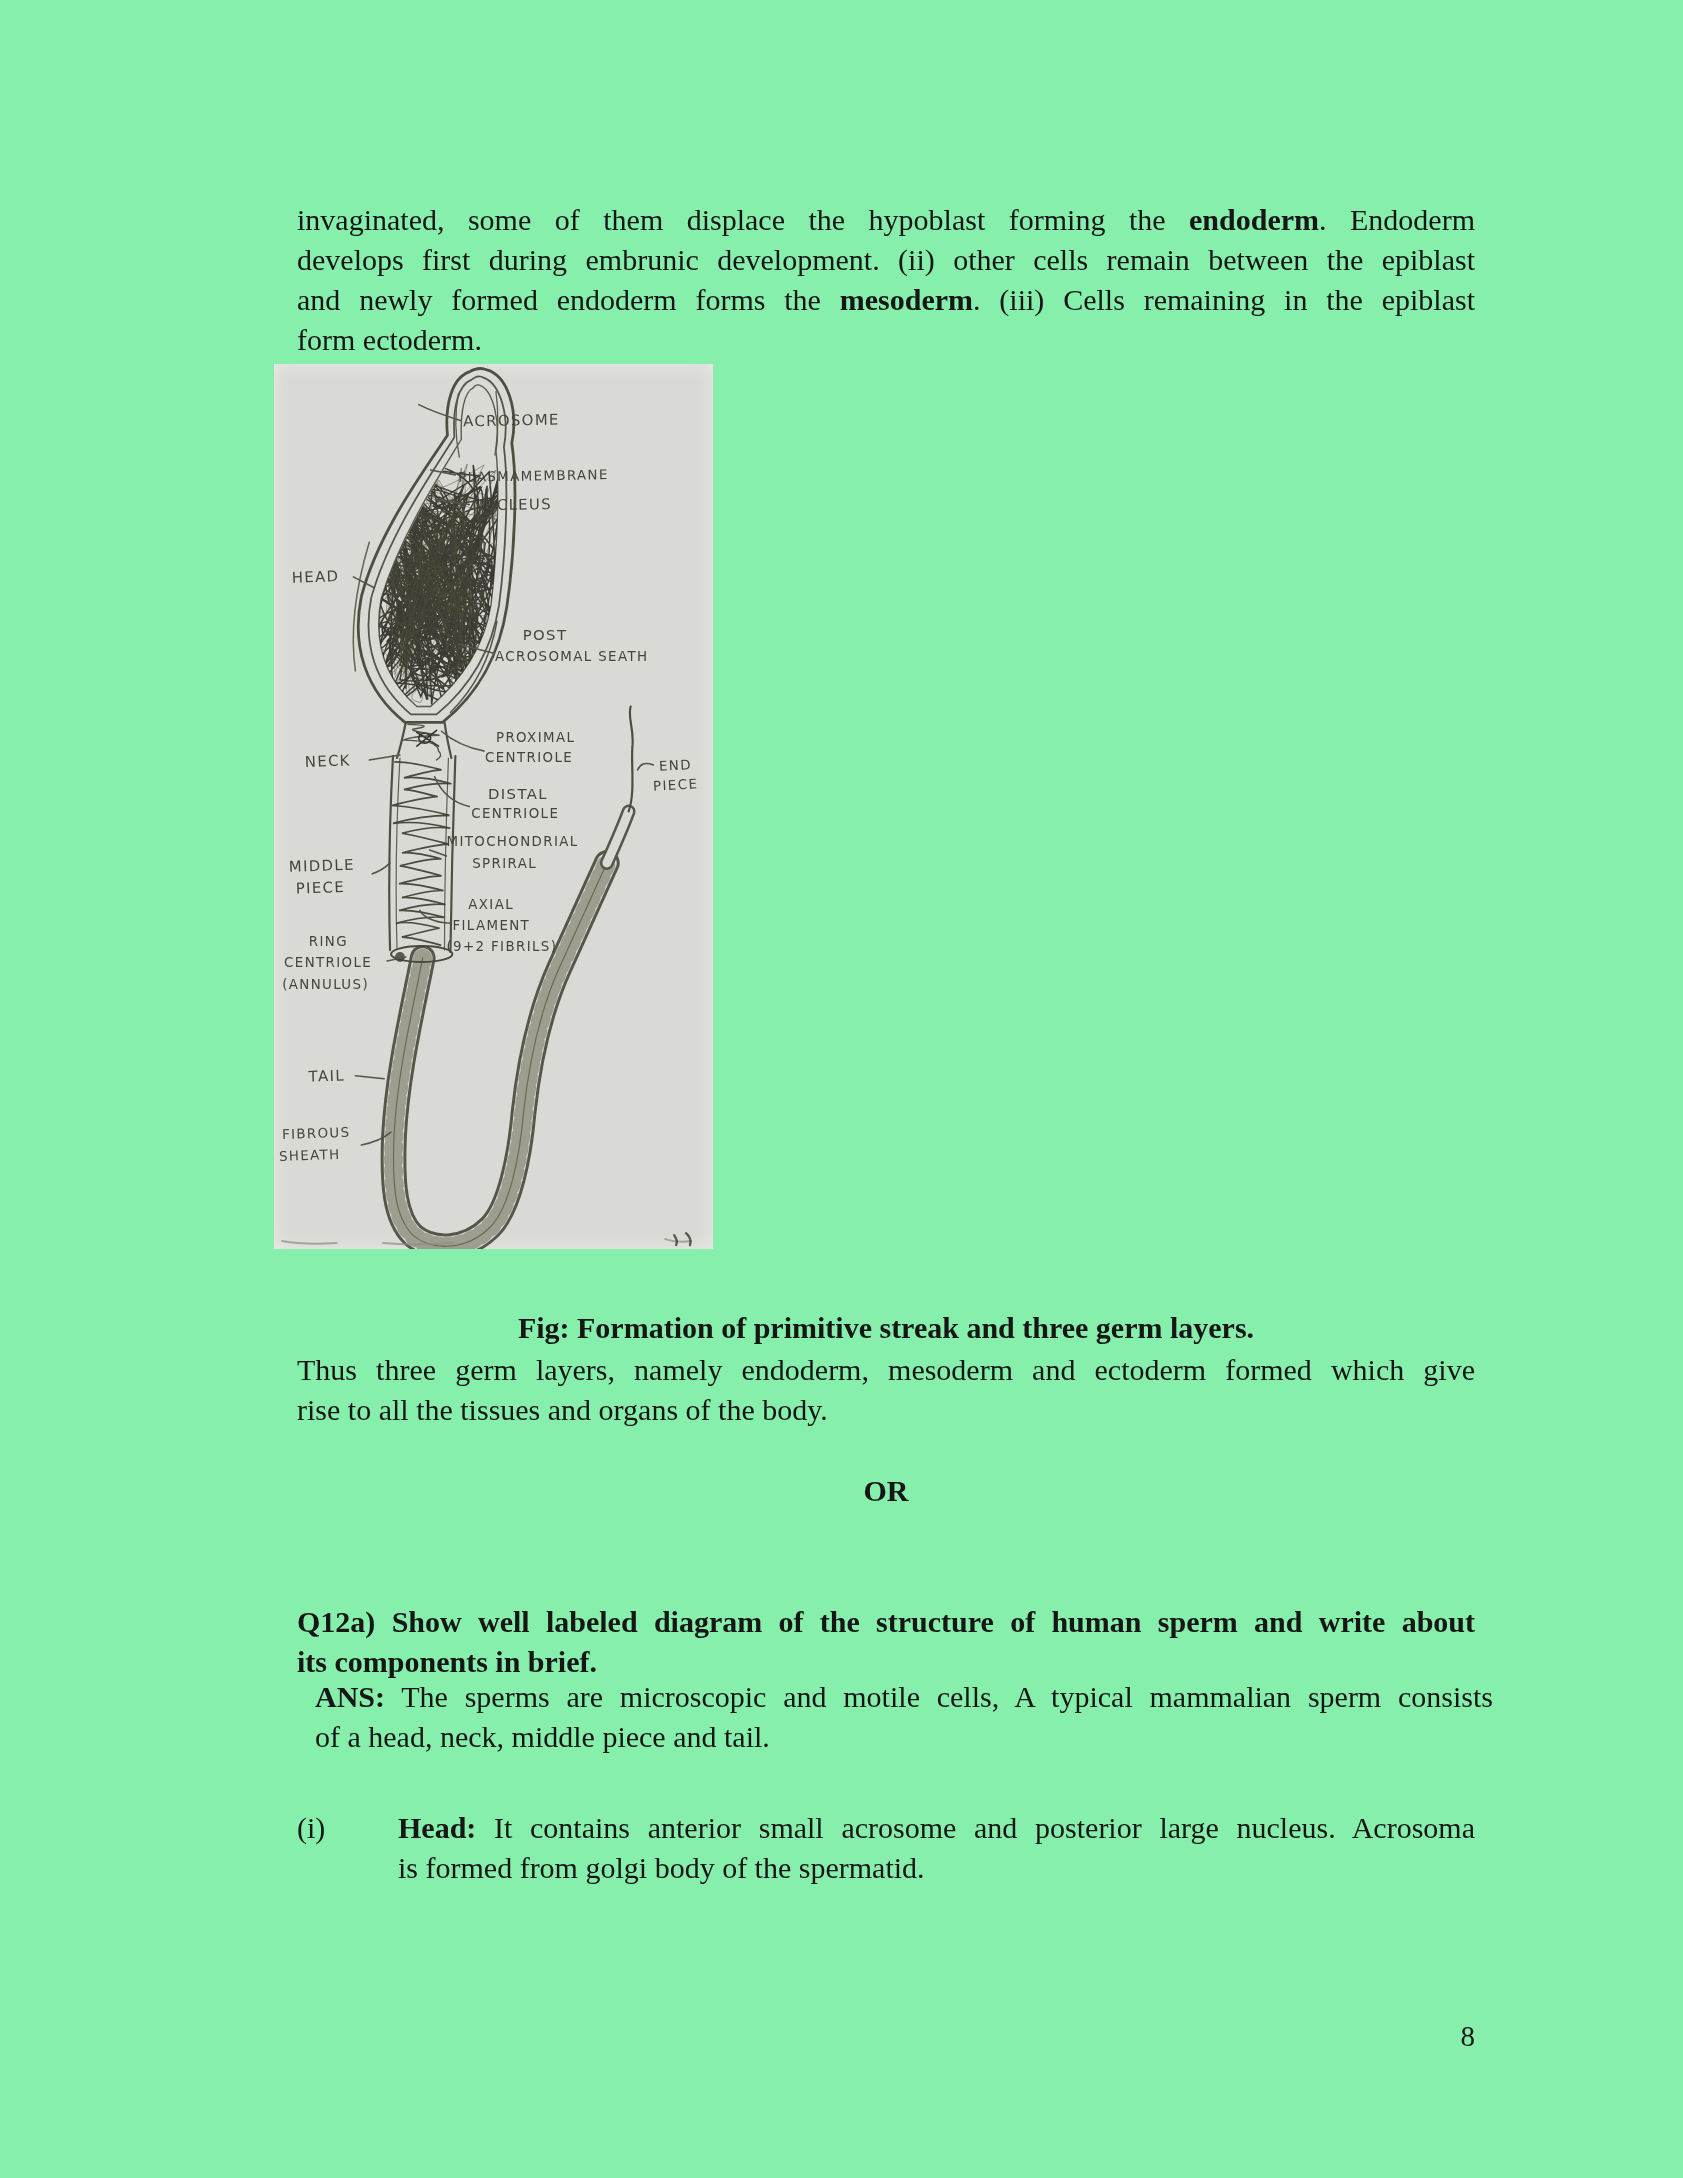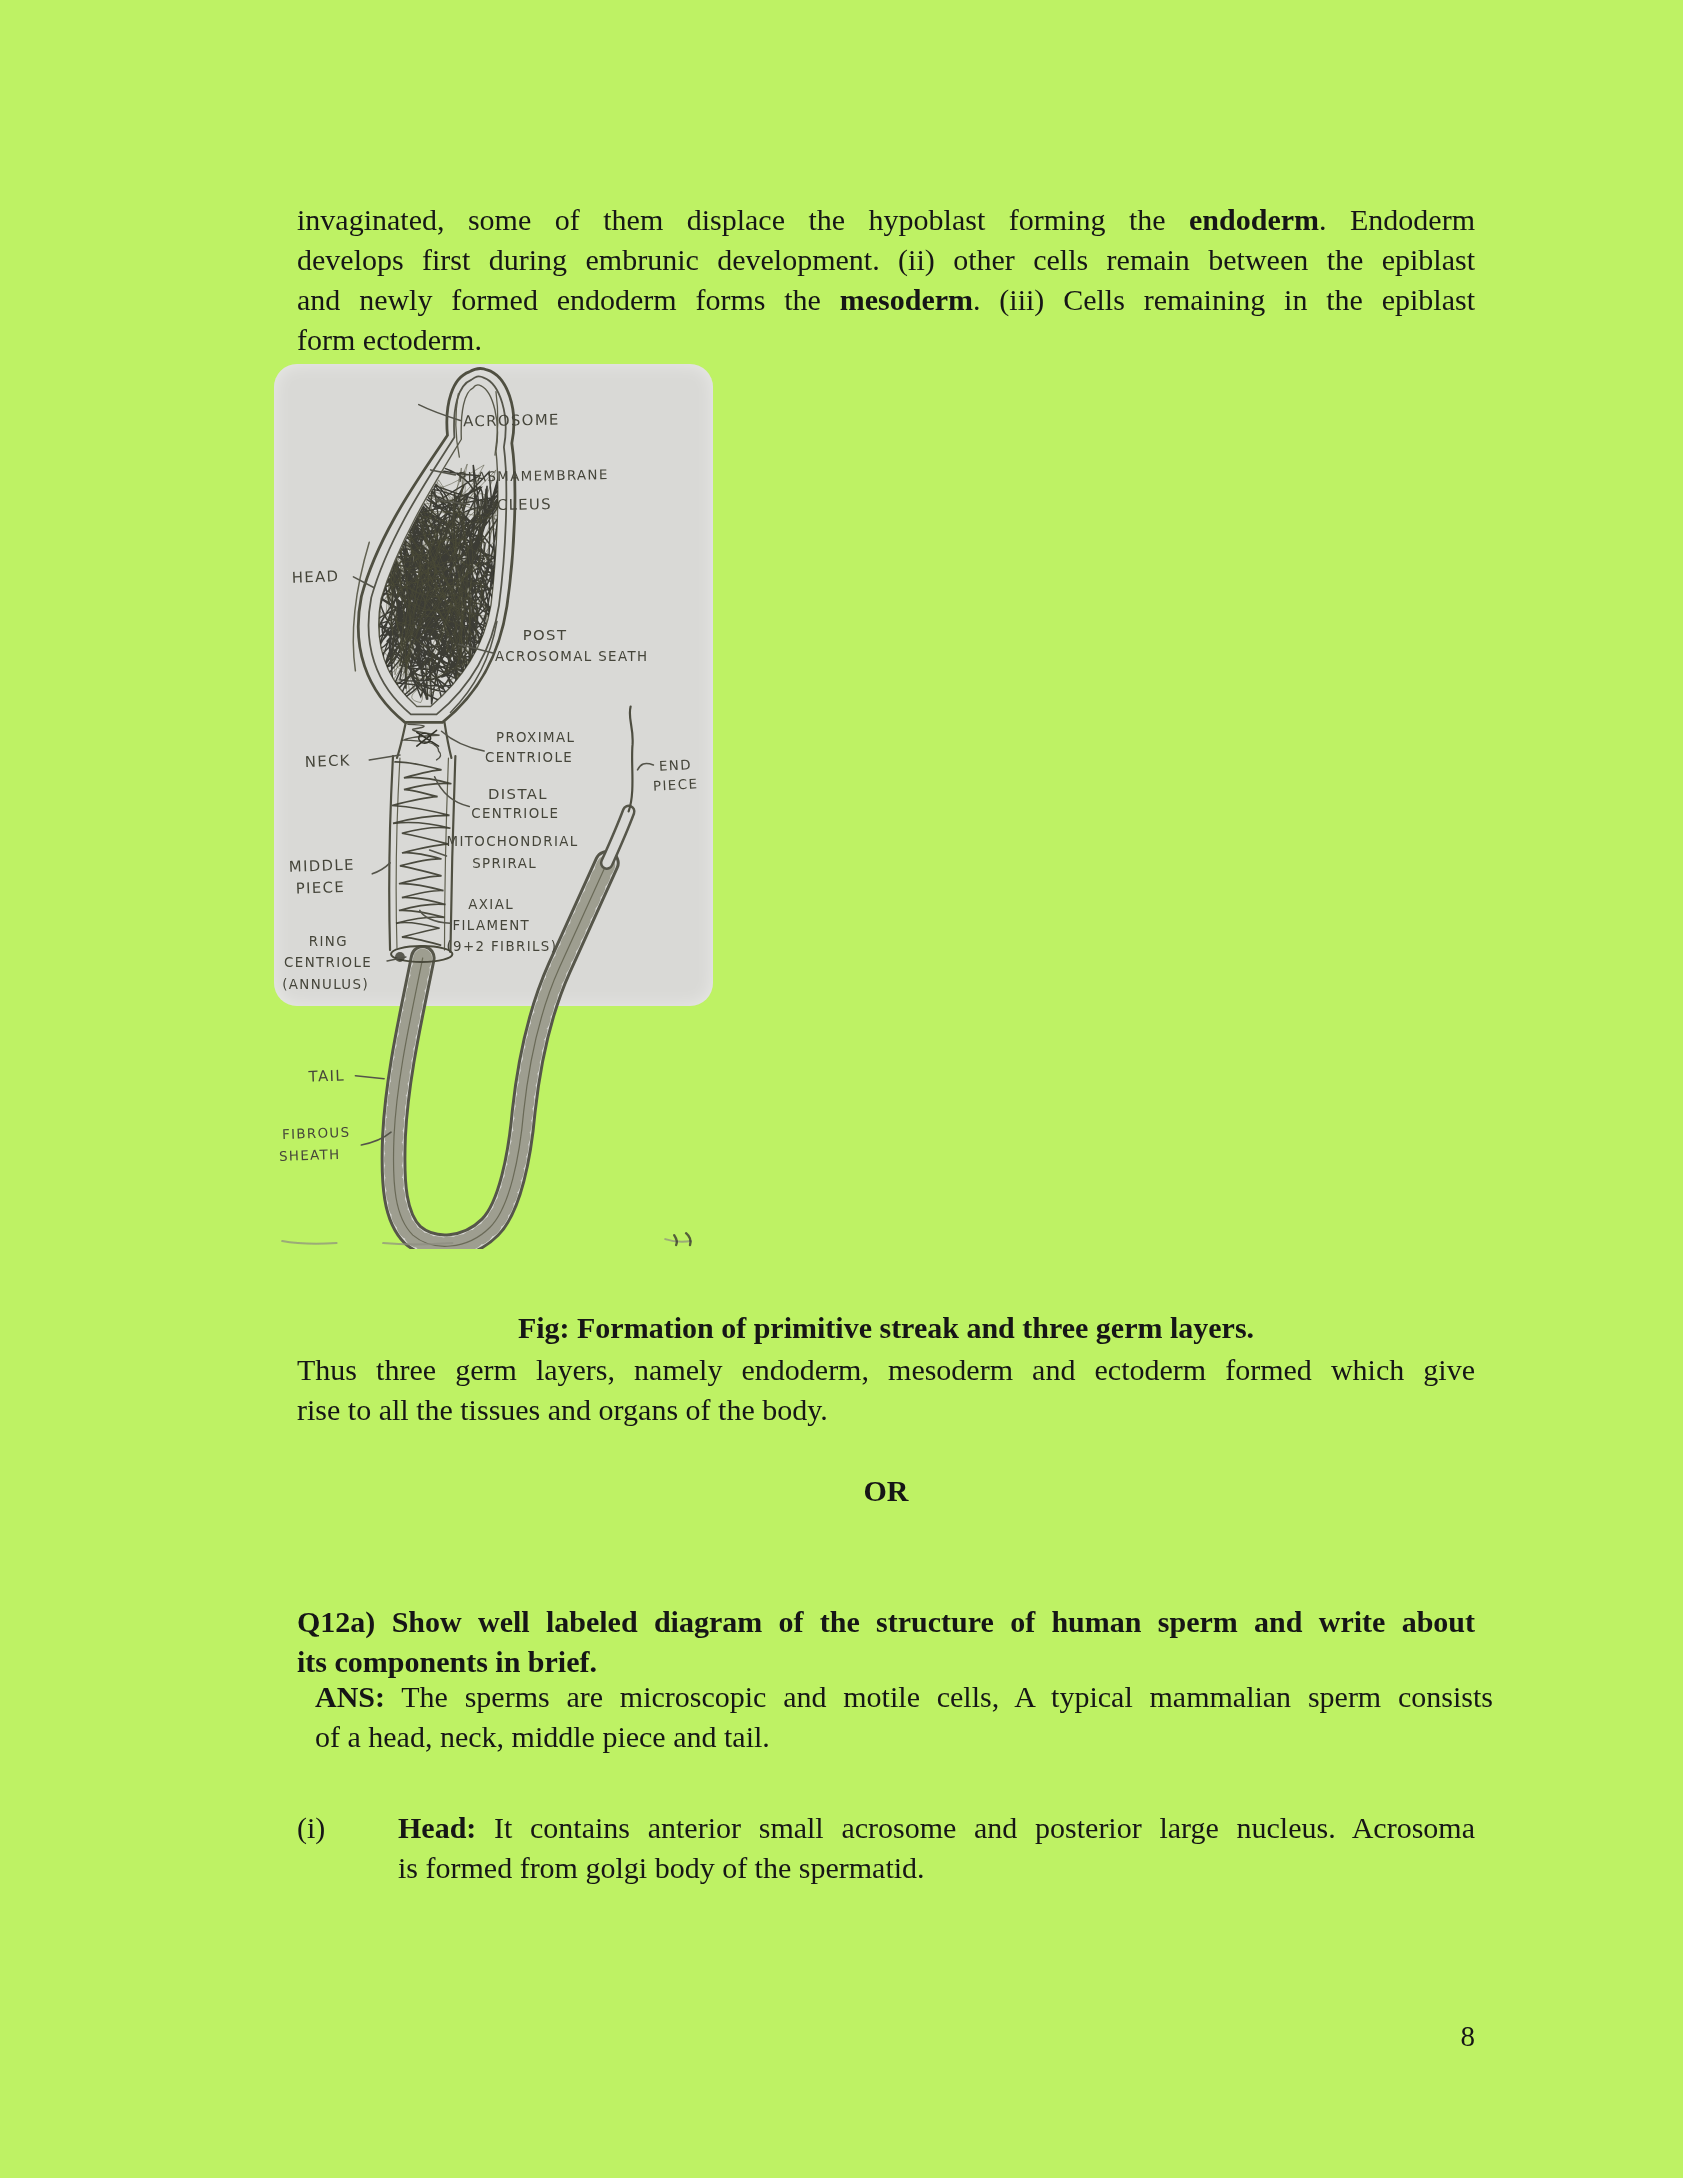--- a/index.html
+++ b/index.html
@@ -1,25 +1,25 @@
 <!DOCTYPE html>
 <html><head>
 <meta charset="utf-8">
 <style>
   html,body{margin:0;padding:0;background:#ffffff;}
-  #page{position:relative;width:1683px;height:2178px;background:#bef264;overflow:hidden;
+  #page{position:relative;width:1683px;height:2178px;background:#86efac;overflow:hidden;
         font-family:"Liberation Serif", serif;color:#161616;}
   .tblock{position:absolute;left:297px;width:1178px;font-size:30px;line-height:40px;}
   .jline{text-align:justify;text-align-last:justify;}
   .lline{text-align:left;}
   .cline{text-align:center;}
   .bold{font-weight:bold;}
   .marker{display:inline-block;width:101px;}
-  #diagram-box{position:absolute;left:274px;top:364px;width:439px;height:642px;
-               background:#d9d9d6;box-shadow:inset 0 0 18px rgba(255,255,255,.45);border-radius:23px;}
+  #diagram-box{position:absolute;left:274px;top:364px;width:439px;height:885px;
+               background:#d9d9d6;box-shadow:inset 0 0 18px rgba(255,255,255,.45);}
   #pagenum{position:absolute;left:1178px;top:2020px;width:297px;text-align:right;
            font-size:29px;}
   svg text{font-family:"DejaVu Sans", sans-serif;font-size:15px;fill:#45453a;
            letter-spacing:1.4px;}
   svg .lbl-sm{font-size:13.5px;}
 </style>
 </head>
 <body>
 
 <div id="page">

